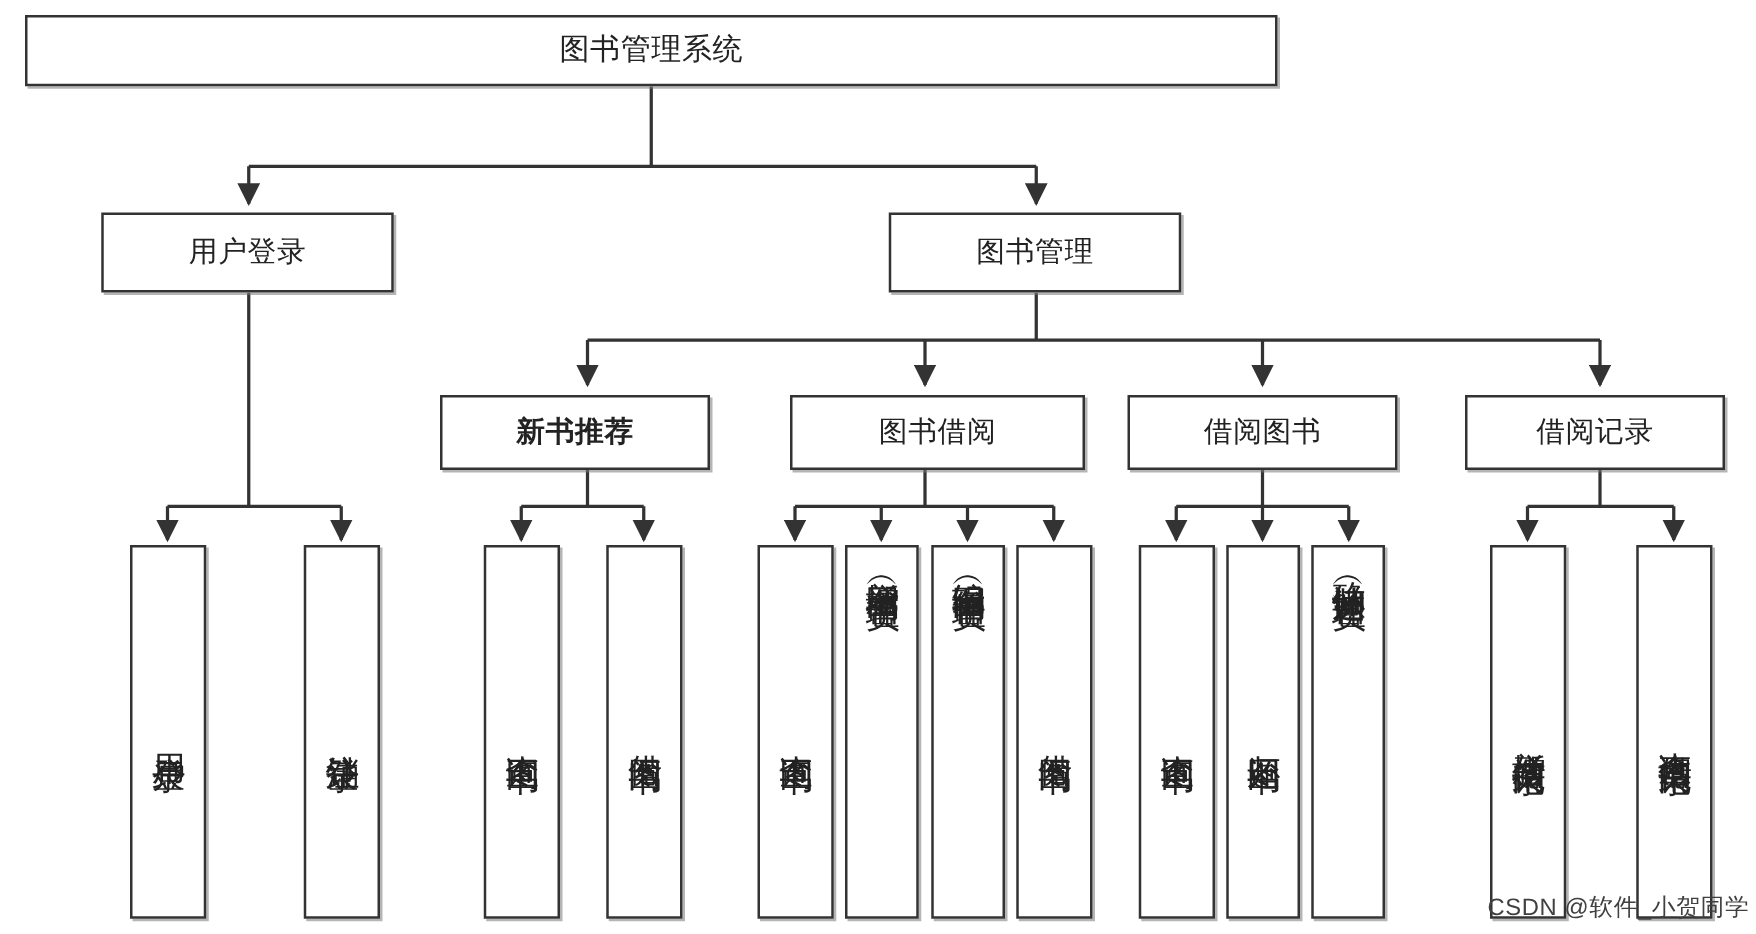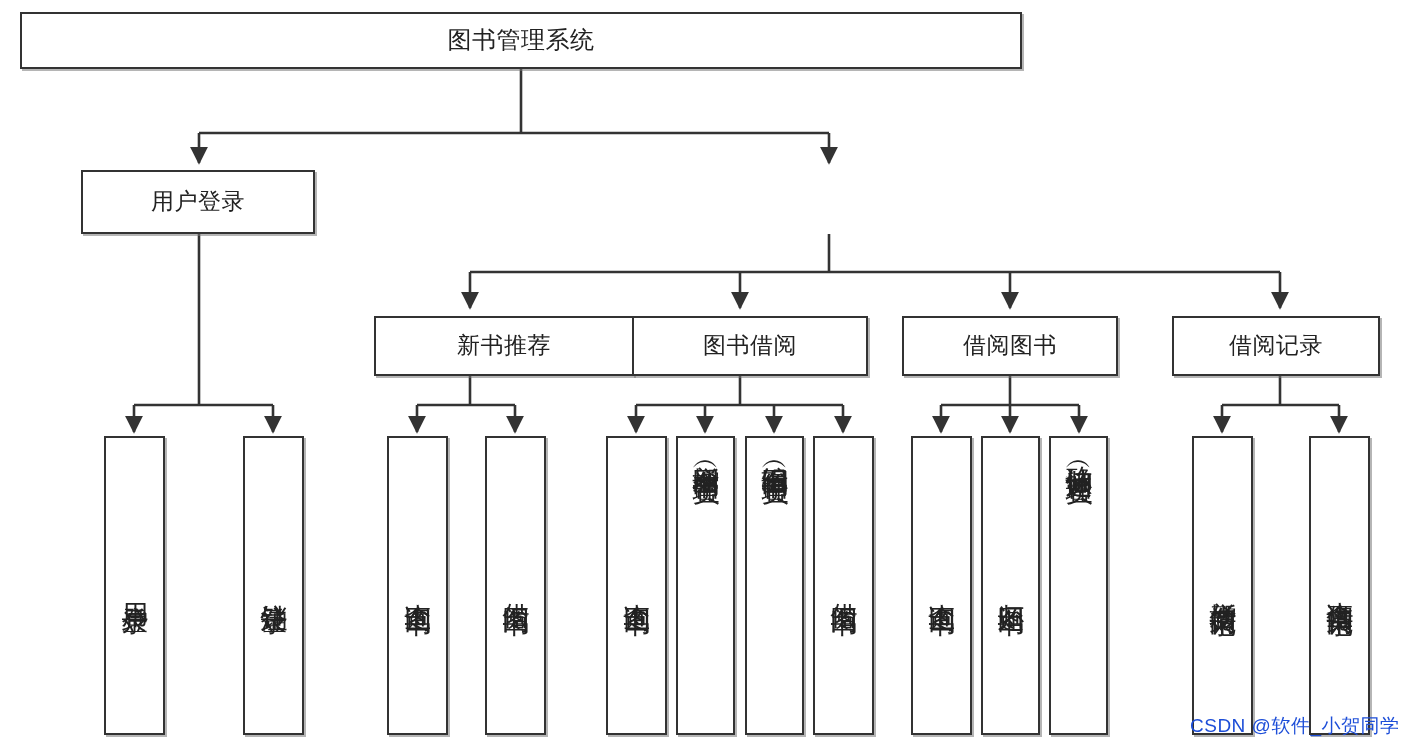--- a/index.html
+++ b/index.html
@@ -66,21 +66,21 @@
     top: 0;
     width: 1405px;
     height: 747px;
     pointer-events: none;
   }
   .watermark {
     position: absolute;
     left: 1190px;
     top: 713px;
     font-size: 19px;
-    color: #1d4ed8;
+    color: #404040;
     white-space: nowrap;
     letter-spacing: 0.5px;
   }
 </style>
 </head>
 <body>
 
 <div id="canvas">
 
   <svg class="links" viewBox="0 0 1405 747">
@@ -133,22 +133,25 @@
     </g>
   </svg>
 
   <div class="node h-node root shadowed" style="left:20px; top:12px; width:1002px; height:57px;">
     <span class="node-label">图书管理系统</span>
   </div>
 
   <div class="node h-node shadowed" style="left:81px; top:170px; width:234px; height:64px;">
     <span class="node-label">用户登录</span>
   </div>
-
-  <div class="node h-node shadowed" style="left:374px; top:316px; width:260px; height:60px;">
+  <div class="node h-node shadowed" style="left:711px; top:170px; width:234px; height:64px;">
+    <span class="node-label">图书管理</span>
+  </div>
+
+  <div class="node h-node shadowed" style="left:352px; top:316px; width:216px; height:60px;font-weight:bold;">
     <span class="node-label">新书推荐</span>
   </div>
   <div class="node h-node shadowed" style="left:632px; top:316px; width:236px; height:60px;">
     <span class="node-label">图书借阅</span>
   </div>
   <div class="node h-node shadowed" style="left:902px; top:316px; width:216px; height:60px;">
     <span class="node-label">借阅图书</span>
   </div>
   <div class="node h-node shadowed" style="left:1172px; top:316px; width:208px; height:60px;">
     <span class="node-label">借阅记录</span>

